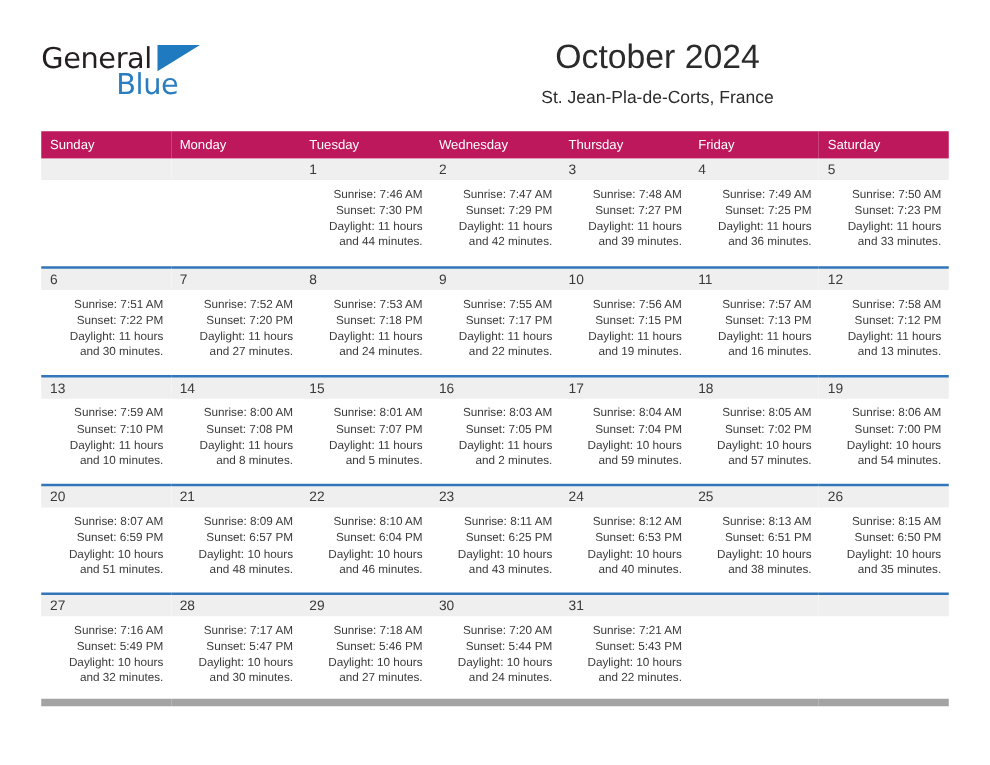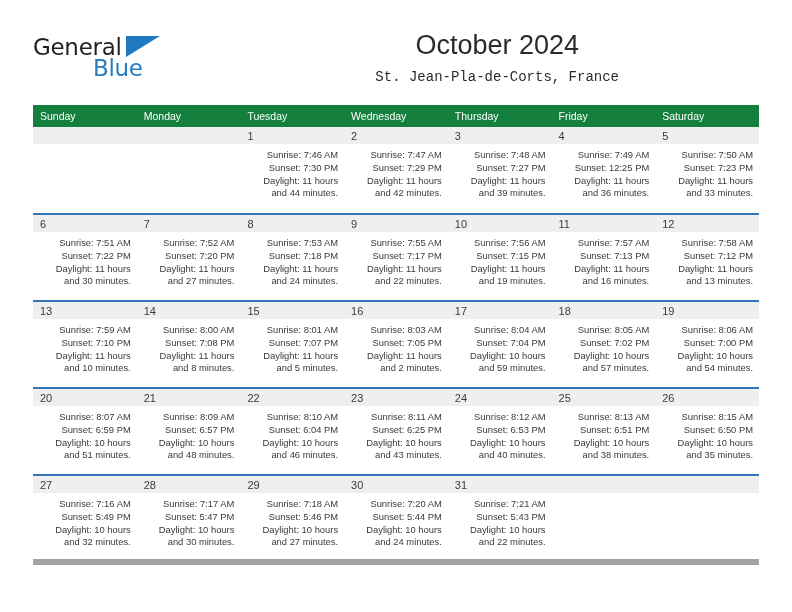--- a/index.html
+++ b/index.html
@@ -74,37 +74,37 @@
     color: #2b2b2b;
     line-height: 34px;
     font-family: "Liberation Sans", sans-serif;
   }
   .cal-subtitle {
     font-size: 14px;
     font-weight: 400;
     color: #2b2b2b;
     line-height: 22px;
     margin-top: 4px;
-    font-family: Liberation Mono, monospace;
+    font-family: Liberation Sans, sans-serif;
   }
 
   
   .calendar {
     position: absolute;
     left: 33px;
     top: 105px;
     width: 726px;
   }
   table.cal {
     width: 726px;
     border-collapse: collapse;
     table-layout: fixed;
   }
   table.cal th {
-    background: #15803d;
+    background: #be185d;
     color: #ffffff;
     font-size: 10.5px;
     font-weight: normal;
     text-align: left;
     padding: 5px 0 5px 7px;
     height: 20px;
     border: none;
   }
   td.daycell {
     vertical-align: top;
@@ -210,21 +210,21 @@
                 <div>Sunrise: 7:48 AM</div>
                 <div>Sunset: 7:27 PM</div>
                 <div>Daylight: 11 hours</div>
                 <div>and 39 minutes.</div>
               </div>
             </td>
             <td class="daycell">
               <div class="daynum-band">4</div>
               <div class="cellbody">
                 <div>Sunrise: 7:49 AM</div>
-                <div>Sunset: 12:25 PM</div>
+                <div>Sunset: 7:25 PM</div>
                 <div>Daylight: 11 hours</div>
                 <div>and 36 minutes.</div>
               </div>
             </td>
             <td class="daycell">
               <div class="daynum-band">5</div>
               <div class="cellbody">
                 <div>Sunrise: 7:50 AM</div>
                 <div>Sunset: 7:23 PM</div>
                 <div>Daylight: 11 hours</div>

